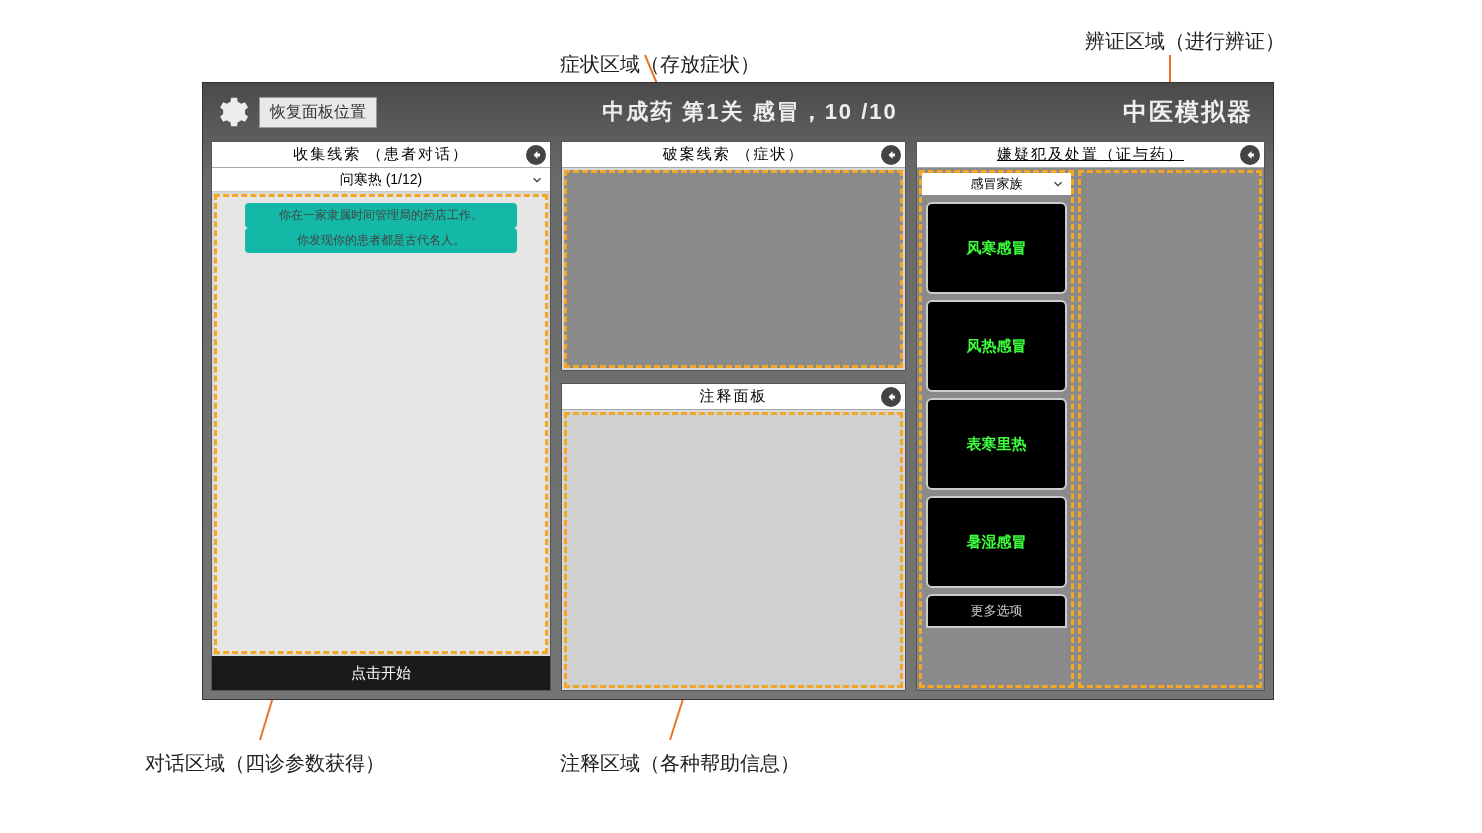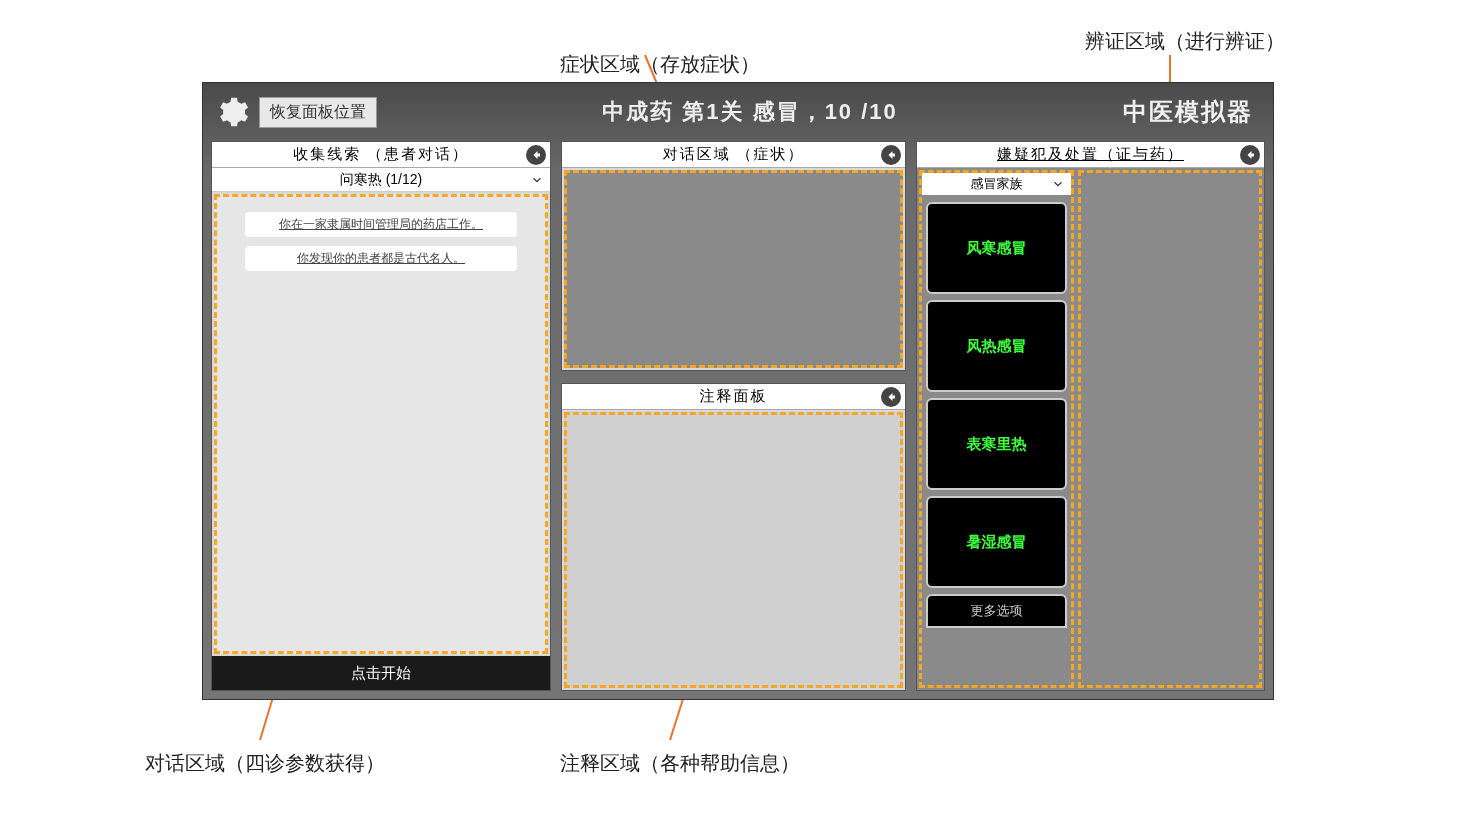--- a/index.html
+++ b/index.html
@@ -119,26 +119,25 @@
     flex: 1;
     background: #e6e6e6;
     border: 3px dashed #f5a623;
     margin: 2px;
     padding: 6px 4px;
     font-size: 12px;
     color: #444;
     text-align: center;
   }
   .dialog-body .msg {
-    background: #ffffff;
+    background: #14b8a6;
     border-radius: 4px;
     padding: 4px 8px;
-    margin: 9px auto;
+    margin: 0 auto;
     width: 85%;
-    text-decoration: underline;
   }
   .start-btn {
     background: #1a1a1a;
     color: #fff;
     text-align: center;
     height: 34px;
     line-height: 34px;
     font-size: 15px;
     font-weight: normal;
     cursor: pointer;
@@ -293,21 +292,21 @@
           <div class="msg">你在一家隶属时间管理局的药店工作。</div>
           <div class="msg">你发现你的患者都是古代名人。</div>
         </div>
         <div class="start-btn">点击开始</div>
       </div>
     </div>
 
     <div class="col col2">
       <div class="panel">
         <div class="panel-header">
-          <span>对话区域 （症状）</span>
+          <span>破案线索 （症状）</span>
           <div class="back-arrow">
             <svg viewBox="0 0 24 24" fill="#fff">
                 <path d="M15 4l-8 8 8 8v-5h5v-6h-5z"></path>
               </svg>
           </div>
         </div>
         <div class="symptom-body"></div>
       </div>
       <div class="panel">
         <div class="panel-header">

